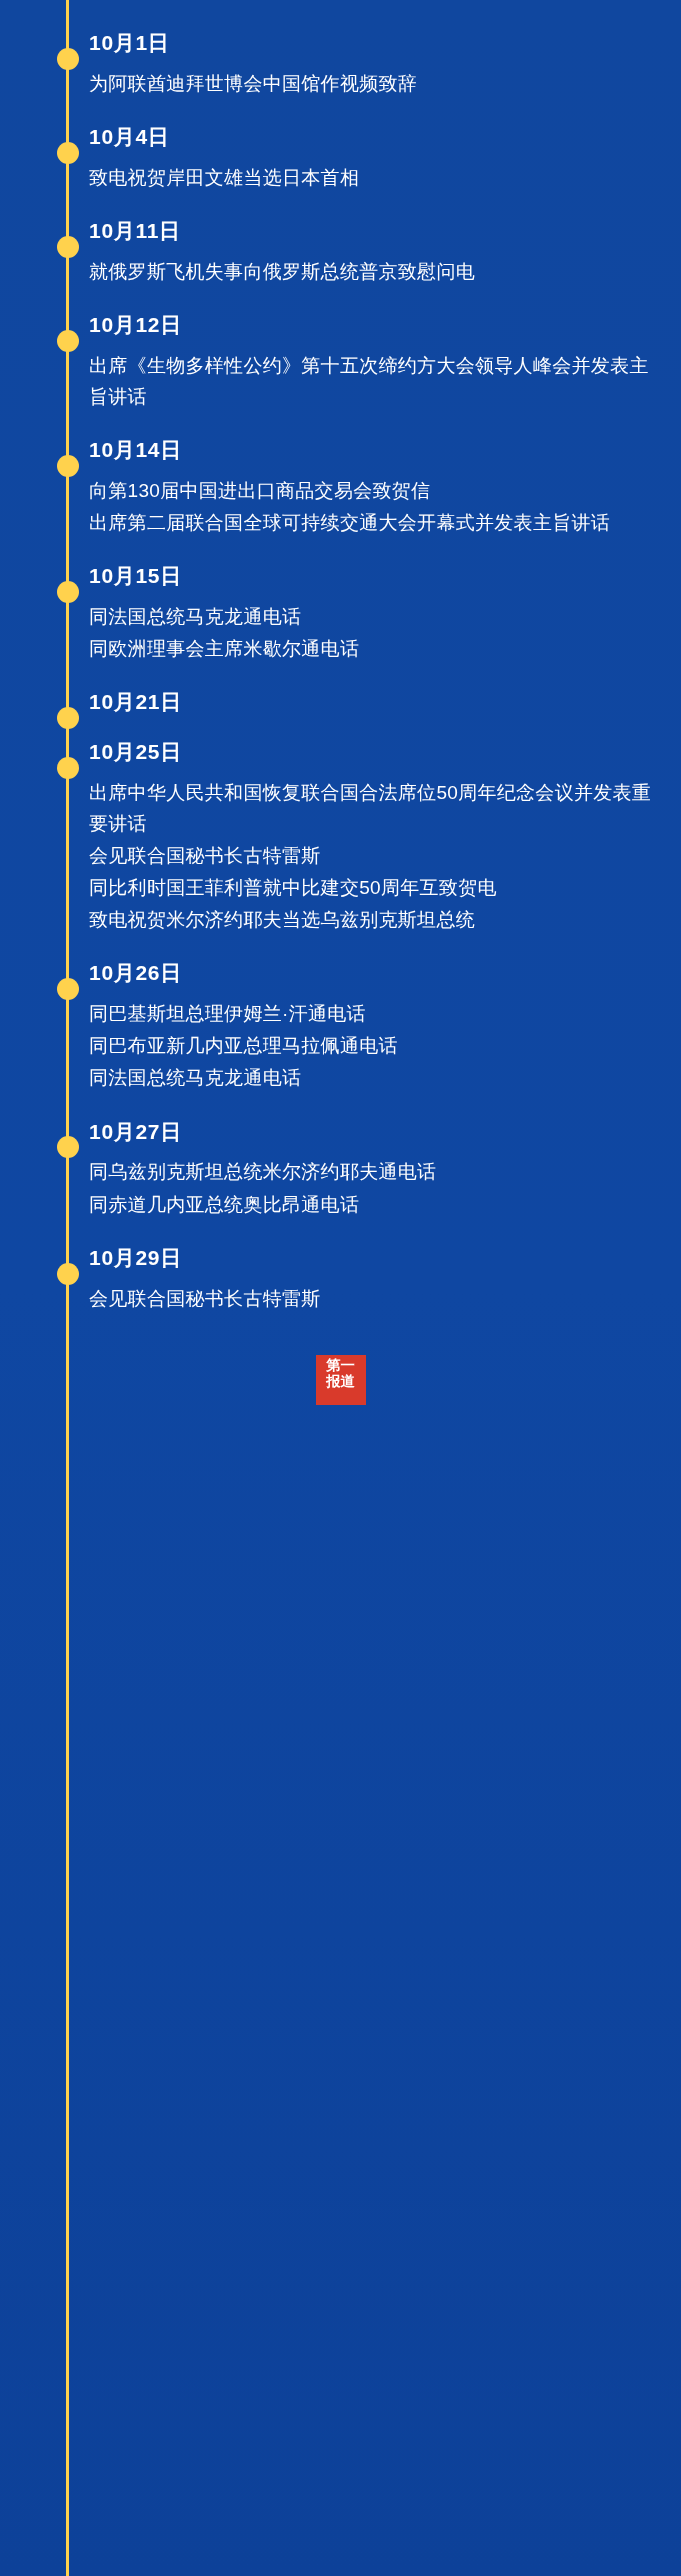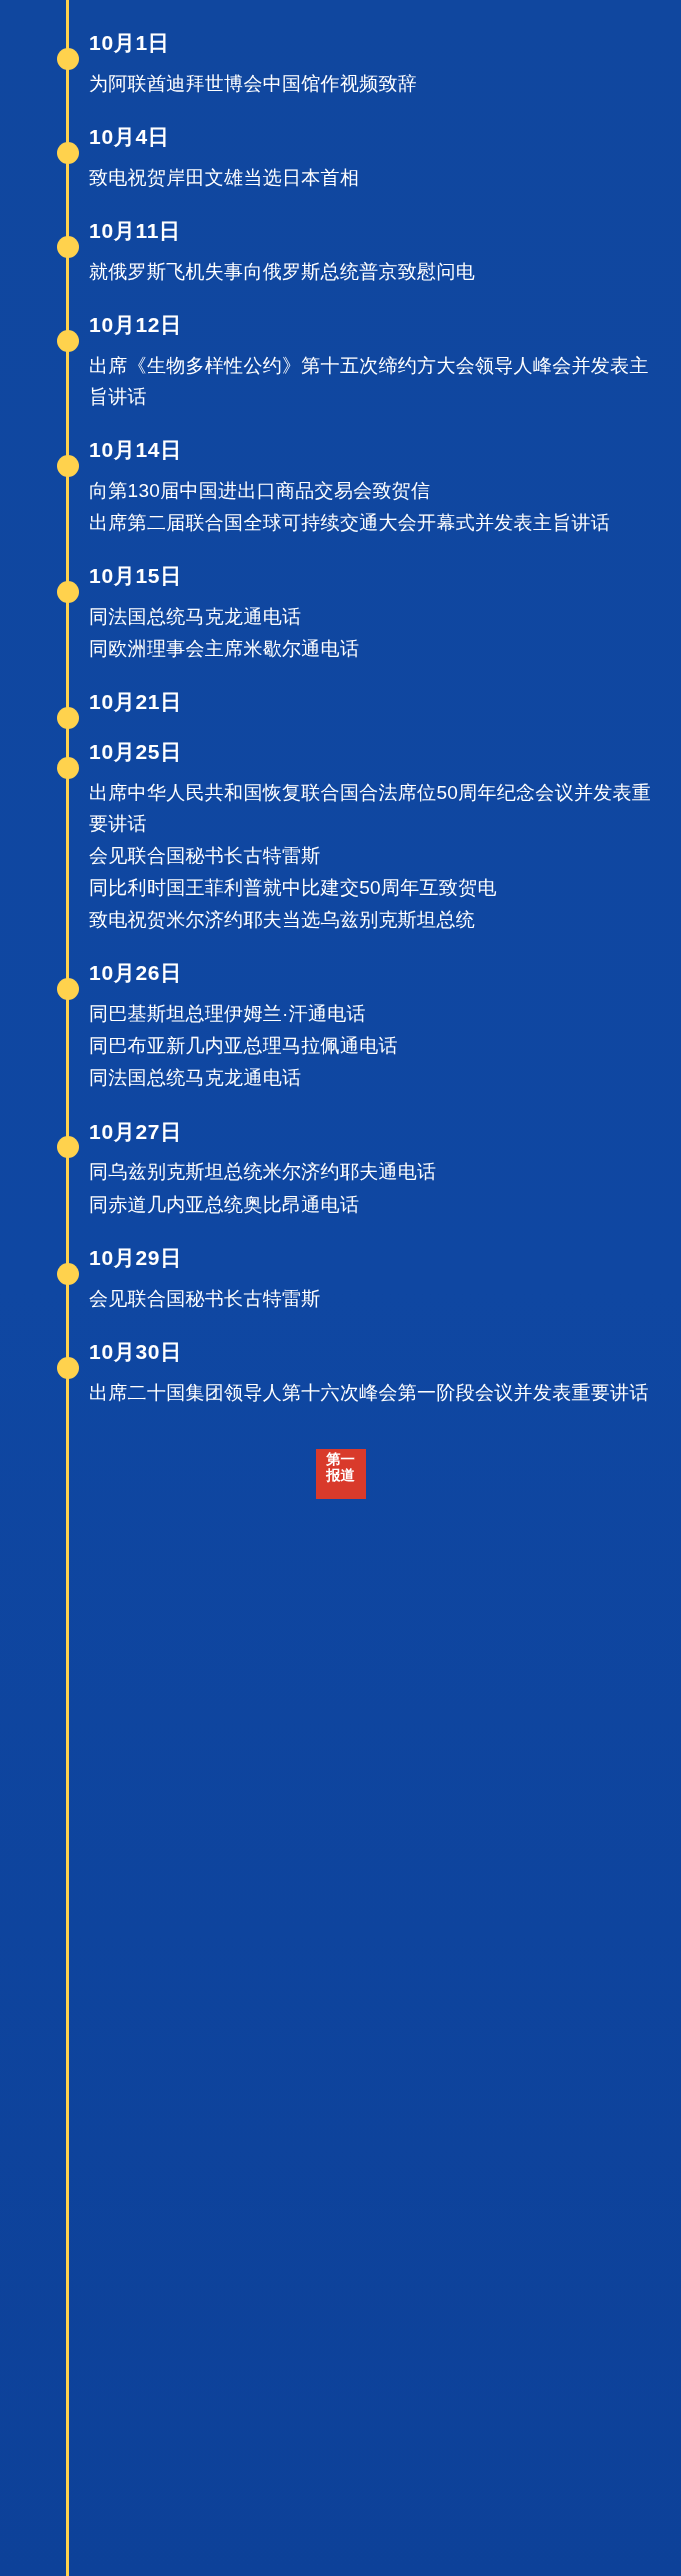--- a/index.html
+++ b/index.html
@@ -185,27 +185,20 @@
           <li class="event">同赤道几内亚总统奥比昂通电话</li>
         </ul>
       </li>
       <li class="entry">
         <div class="dot"></div>
         <div class="date">10月29日</div>
         <ul class="events">
           <li class="event">会见联合国秘书长古特雷斯</li>
         </ul>
       </li>
-      <li class="entry">
-        <div class="dot"></div>
-        <div class="date">10月30日</div>
-        <ul class="events">
-          <li class="event">出席二十国集团领导人第十六次峰会第一阶段会议并发表重要讲话</li>
-        </ul>
-      </li>
     </ul>
   <div class="footer">
     <div class="logo-badge">
       <span>第一报道</span>
     </div>
   </div>
 </div>
 
 
 </body></html>

